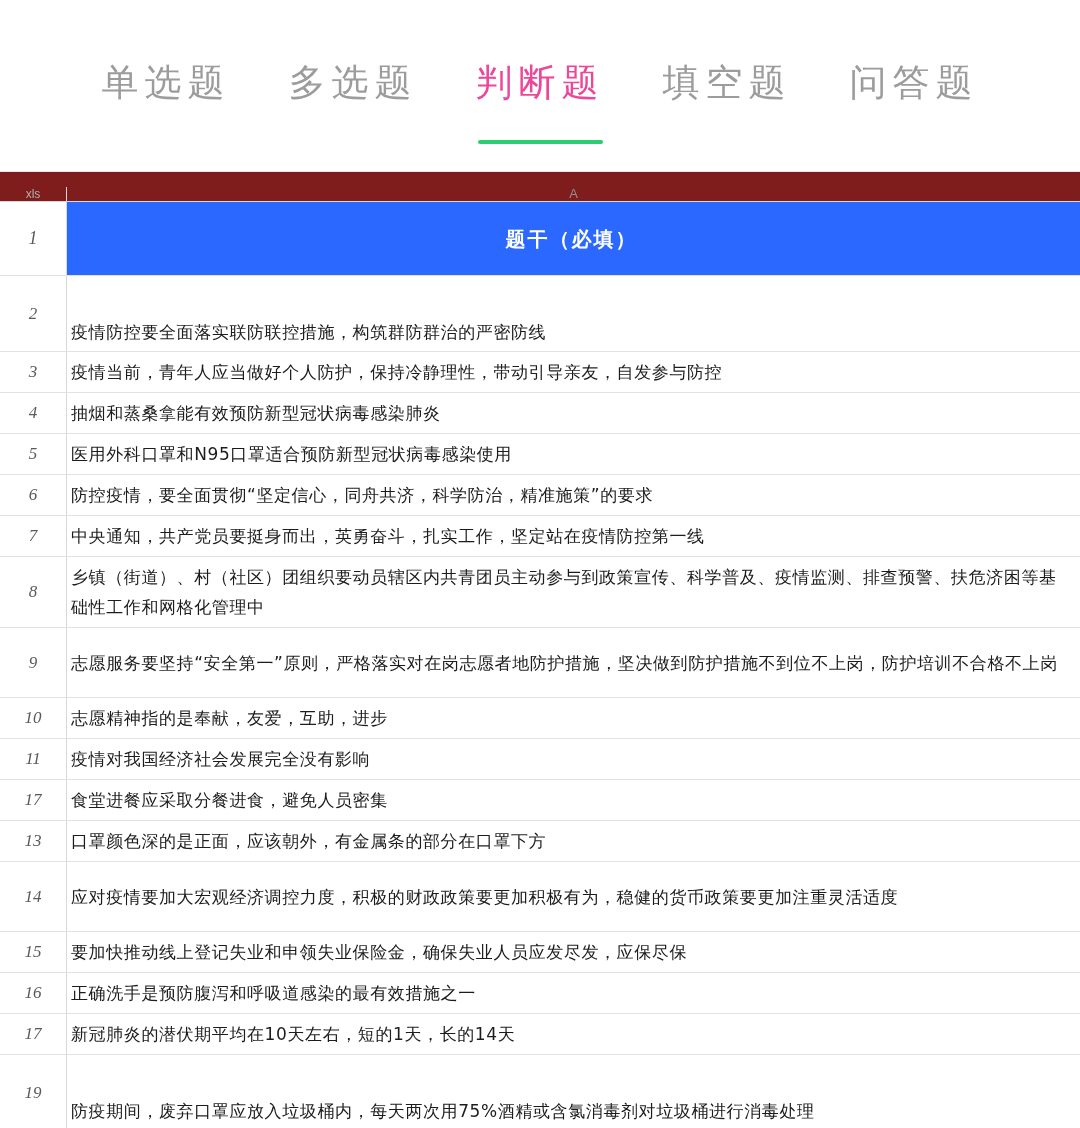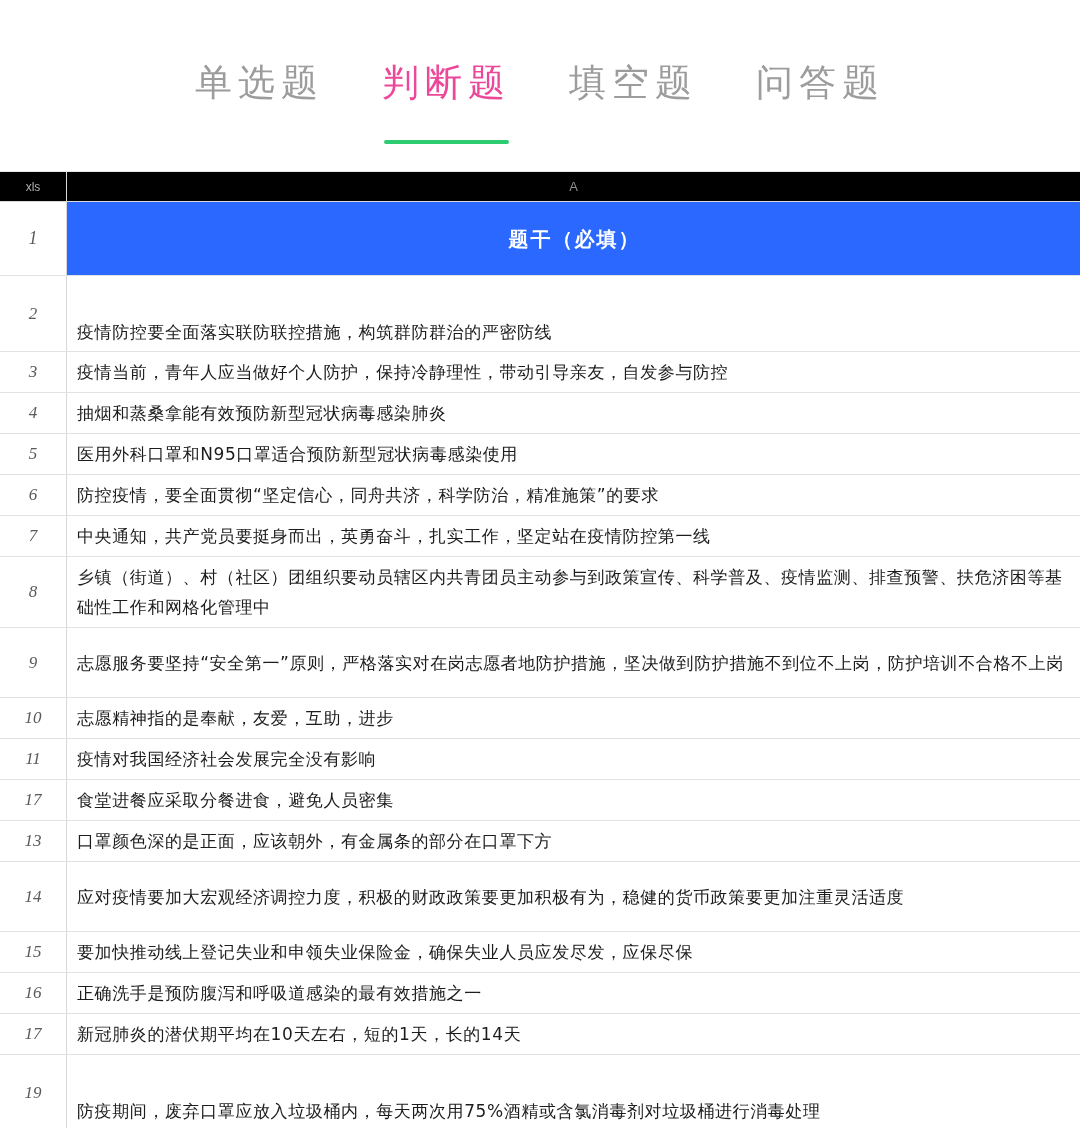--- a/index.html
+++ b/index.html
@@ -44,24 +44,25 @@
     left: 2px; right: 2px; bottom: 12px;
     height: 4px;
     background: #2ecc71;
     border-radius: 2px;
   }
 
   
   .colhead {
     display: flex;
     height: 30px;
-    background: #000000;
+    background: #7f1d1d;
     border-bottom: 1px solid #d8d8d8;
     font-size: 12px;
     color: #8a8a8a;
+    align-items: flex-end;
   }
   .colhead .corner {
     width: 67px;
     min-width: 67px;
     display: flex;
     align-items: center;
     justify-content: center;
     border-right: 1px solid #d8d8d8;
     color: #b0b0b0;
     font-size: 12px;
@@ -96,21 +97,21 @@
     font-size: 17px;
     color: #5a5a5a;
     font-style: italic;
     font-family: "Liberation Serif", serif;
     background: #ffffff;
   }
   .cell {
     flex: 1;
     display: flex;
     align-items: center;
-    padding: 5px 8px 5px 10px;
+    padding: 5px 8px 5px 4px;
     font-size: 17px;
     line-height: 30px;
     color: #1c1c1c;
     font-family: "DejaVu Sans", sans-serif;
     letter-spacing: 0.6px;
     word-break: break-all;
   }
   
   .row.header { min-height: 74px; border-bottom: 1px solid #e2e2e2; }
   .row.header .cell {
@@ -127,20 +128,21 @@
   .row.xtall { min-height: 70px; }
   .row.pad-top .cell { align-items: flex-end; padding-bottom: 4px; margin-top: 36px; }
 </style>
 </head>
 <body>
 
 <div class="page">
 
   <div class="tabbar">
     <div class="tab"><span>单选题</span></div>
+    <div class="tab"><span>多选题</span></div>
     <div class="tab active"><span>判断题</span></div>
     <div class="tab"><span>填空题</span></div>
     <div class="tab"><span>问答题</span></div>
   </div>
 
   <div class="colhead">
     <div class="corner">xls</div>
     <div class="colA">A</div>
   </div>
 

